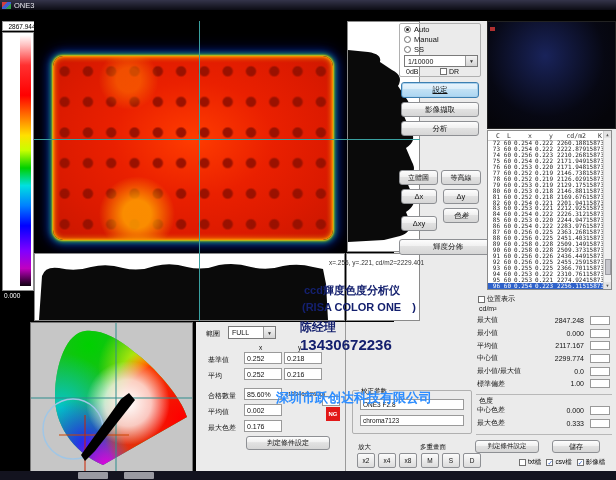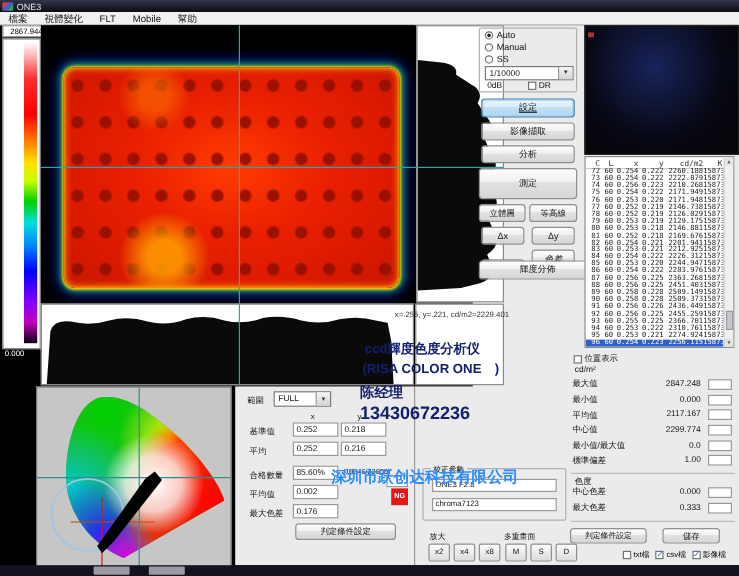--- a/index.html
+++ b/index.html
@@ -90,27 +90,20 @@
 </head>
 <body>
 
 <div id="app">
 
   <div id="titlebar">
     <span id="titleicon"></span>
     <span id="titletext">ONE3</span>
   </div>
 
-  <div id="menubar">
-      <span class="menu-item">檔案</span>
-      <span class="menu-item">視體變化</span>
-      <span class="menu-item">FLT</span>
-      <span class="menu-item">Mobile</span>
-      <span class="menu-item">幫助</span>
-    </div>
 
   <div class="gray" style="left:394px;top:21px;width:222px;height:450px;"></div>
   <div class="gray" style="left:196px;top:322px;width:200px;height:149px;"></div>
 
   <div id="cbar-max">2867.944</div>
   <div id="cbar-panel">
     <div id="cbar-grad"></div>
   </div>
   <div id="cbar-min">0.000</div>
 
@@ -159,28 +152,27 @@
     <span class="lbl" style="left:6px;top:44px;font-size:7px;">0dB</span>
     <span class="abs" style="left:40px;top:44px;display:flex;align-items:center;">
       <span class="cb"></span>
       <span class="lbl" style="position:static;margin-left:2px;font-size:7px;">DR</span>
     </span>
   </div>
 
   <div class="btn focus" style="left:401px;top:82px;width:78px;height:16px;">設定</div>
   <div class="btn" style="left:401px;top:102px;width:78px;height:15px;">影像擷取</div>
   <div class="btn" style="left:401px;top:121px;width:78px;height:15px;">分析</div>
-  <div class="btn" style="left:399px;top:140px;width:82px;height:26px;">測定</div>
   <div class="btn" style="left:399px;top:170px;width:39px;height:15px;font-size:7px;">立體圖</div>
   <div class="btn" style="left:441px;top:170px;width:40px;height:15px;font-size:7px;">等高線</div>
   <div class="btn" style="left:401px;top:189px;width:36px;height:15px;">Δx</div>
   <div class="btn" style="left:443px;top:189px;width:36px;height:15px;">Δy</div>
   <div class="btn" style="left:401px;top:216px;width:36px;height:15px;">Δxy</div>
   <div class="btn" style="left:443px;top:208px;width:36px;height:15px;font-style:italic;">色差</div>
-  <div class="btn" style="left:399px;top:217px;width:98px;height:16px;">輝度分佈</div>
+  <div class="btn" style="left:399px;top:239px;width:98px;height:16px;">輝度分佈</div>
 
   <div id="camimg"></div>
   <div id="camdot"></div>
 
   <div id="mtable">
     <div id="thead">
         <span class="cl0">C</span>
         <span class="cl1">L</span>
         <span class="cl2">x</span>
         <span class="cl3">y</span>

